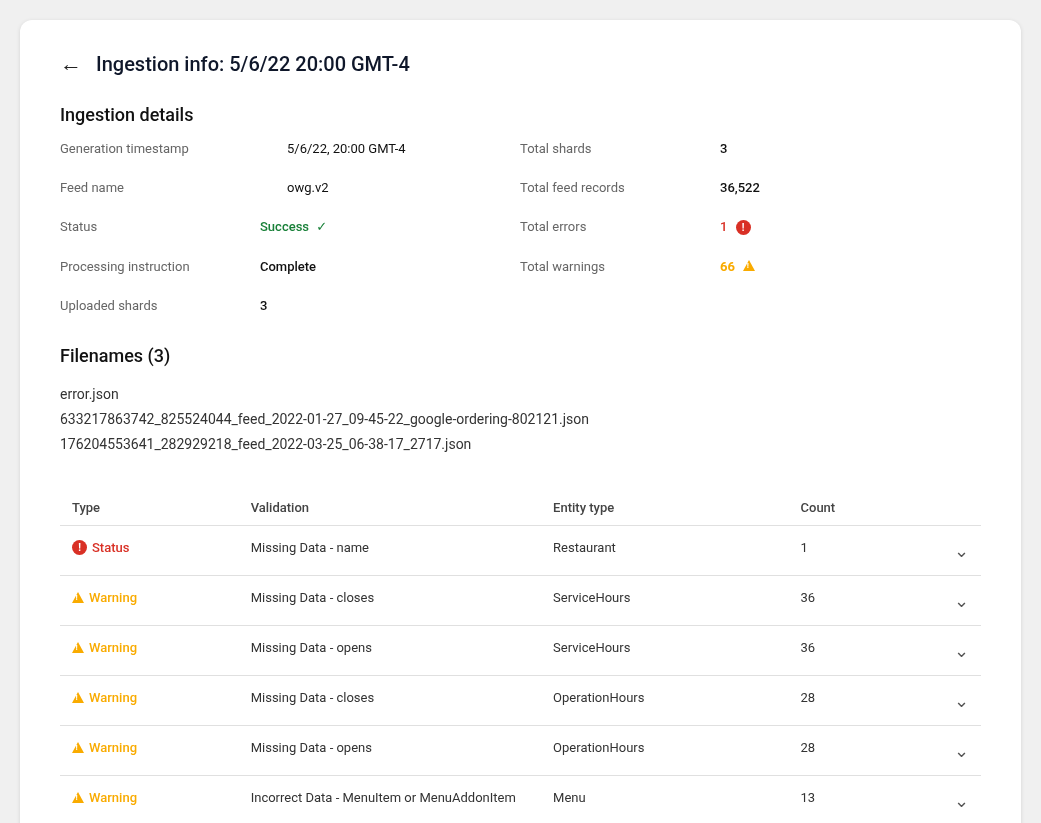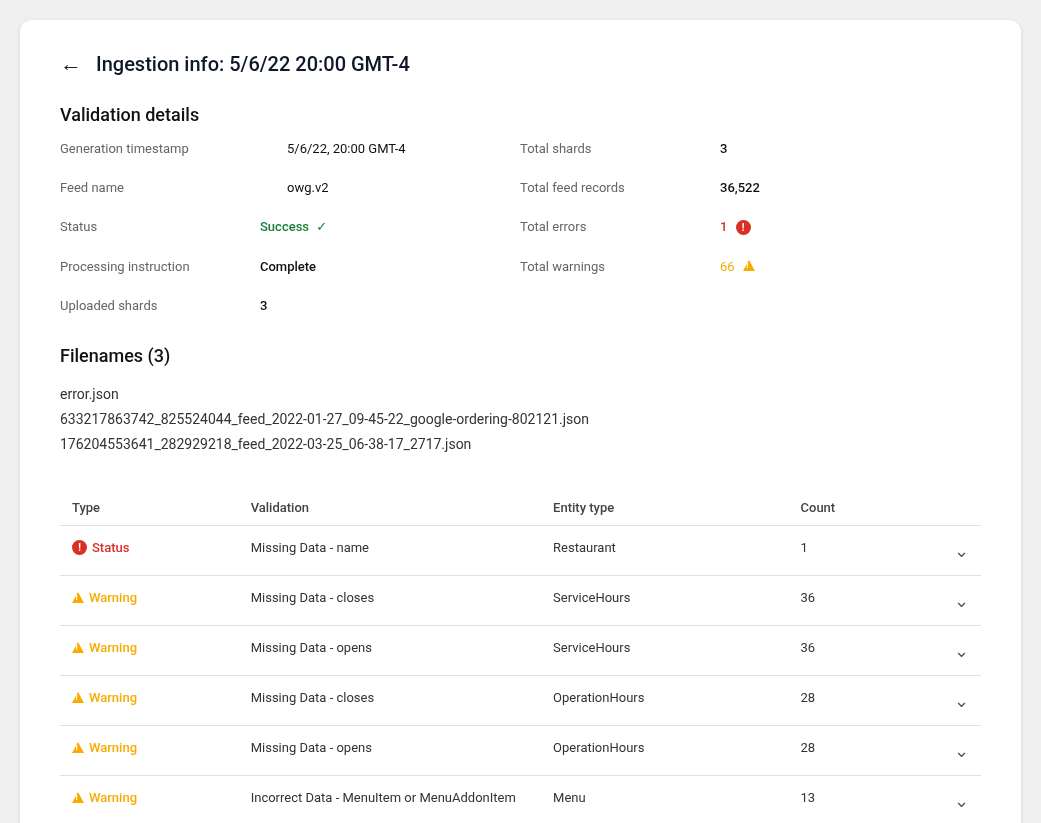--- a/index.html
+++ b/index.html
@@ -64,21 +64,21 @@
     }
     .status-success {
       color: #188038;
       font-weight: 500;
     }
     .check-icon {
       color: #188038;
       margin-left: 4px;
     }
     .error-count { color: #d93025; font-weight: 500; }
-    .warning-count { color: #f9ab00; font-weight: 400; }
+    .warning-count { color: #f9ab00; font-weight: 700; }
     .filenames-section {
       margin-bottom: 32px;
       margin-top: 24px;
     }
     .filenames-list {
       font-size: 14px;
       color: #333;
       line-height: 1.8;
     }
     .issues-section {}
@@ -163,21 +163,21 @@
 <body>
 
 <div class="card">
 
   <div class="page-header">
     <span class="back-arrow">←</span>
     <h1 class="page-title">Ingestion info: 5/6/22 20:00 GMT-4</h1>
   </div>
 
   <div class="details-section">
-    <div class="section-title">Validation details</div>
+    <div class="section-title">Ingestion details</div>
     <div class="details-grid">
 
       <span class="detail-label">Generation timestamp</span>
       <span class="detail-value normal">5/6/22, 20:00 GMT-4</span>
       <span class="detail-label">Total shards</span>
       <span class="detail-value">3</span>
 
       <span class="detail-label">Feed name</span>
       <span class="detail-value normal">owg.v2</span>
       <span class="detail-label">Total feed records</span>

